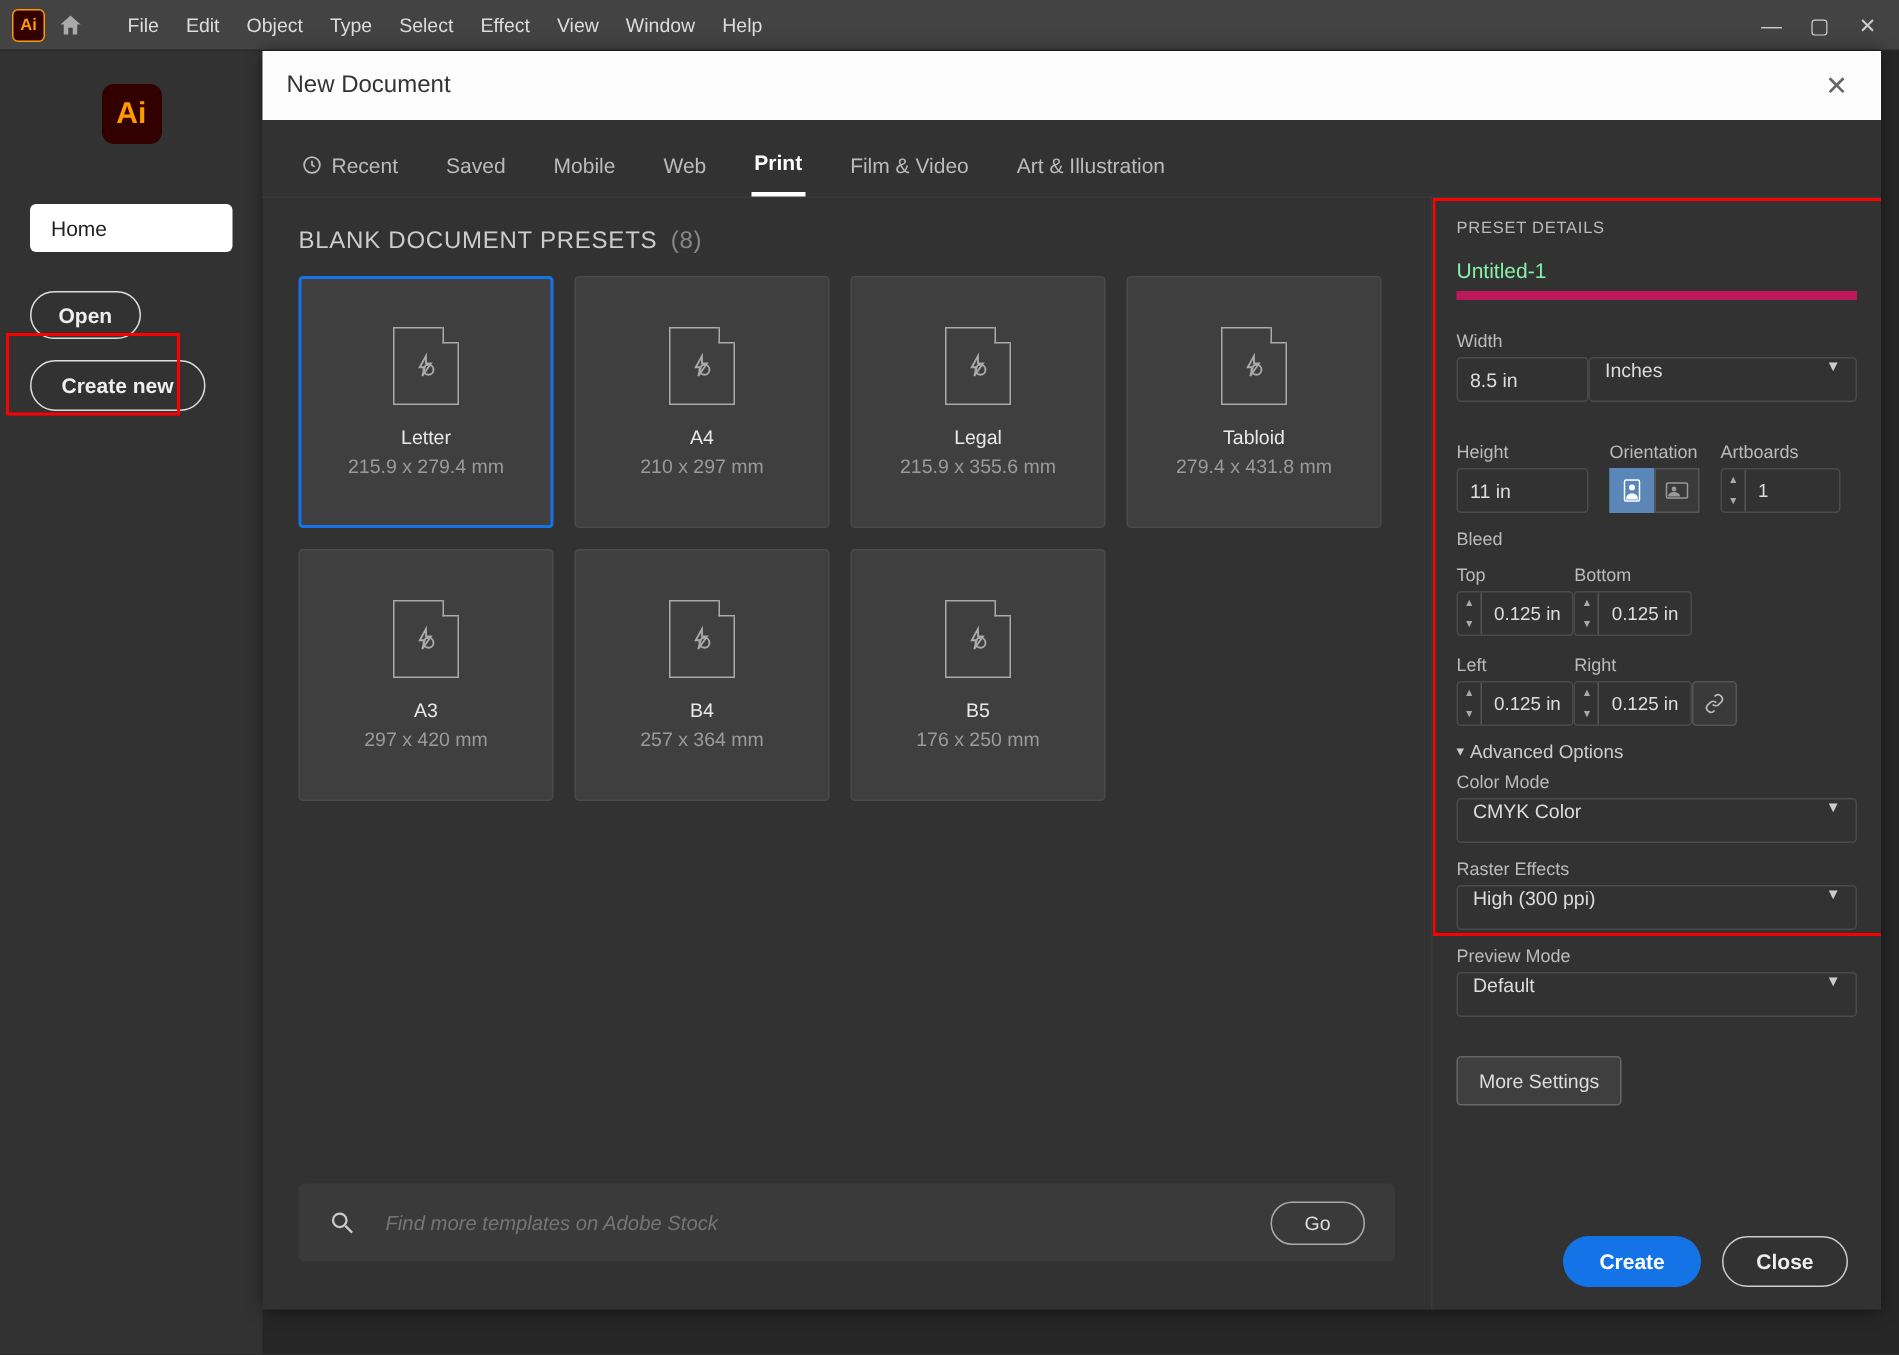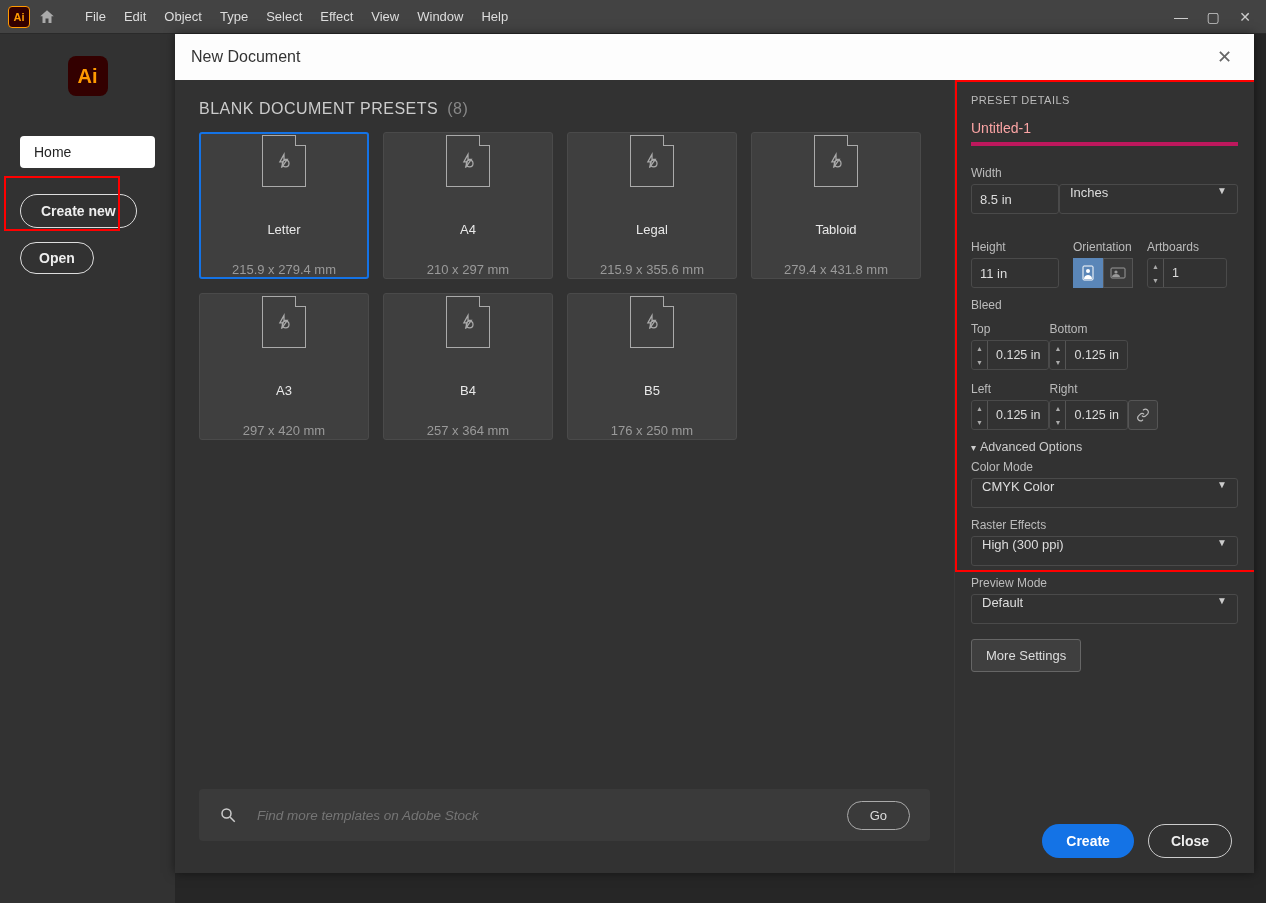--- a/index.html
+++ b/index.html
@@ -39,54 +39,54 @@
   .tabs{display:flex;gap:28px;padding:14px 24px 0 24px;background:var(--bg-panel);border-bottom:1px solid #3a3a3a;}
   .tab{padding:6px 2px 12px 2px;color:#bbb;font-size:14px;cursor:pointer;display:flex;align-items:center;gap:6px;}
   .tab.active{color:#fff;border-bottom:3px solid #fff;font-weight:600;}
   .tab svg{width:14px;height:14px;}
   
   .dlg-body{flex:1;display:flex;overflow:hidden;}
   .presets-area{flex:1;padding:20px 24px;overflow:auto;position:relative;}
   .presets-title{font-size:16px;letter-spacing:.5px;color:#ccc;margin-bottom:14px;}
   .presets-title .count{color:#888;margin-left:4px;}
   .tile-grid{display:grid;grid-template-columns:repeat(4,170px);gap:14px;}
-  .tile{background:var(--bg-tile);border:1px solid #4a4a4a;border-radius:3px;height:147px;display:flex;flex-direction:column;align-items:center;justify-content:center;gap:25px;cursor:pointer;}
+  .tile{background:var(--bg-tile);border:1px solid #4a4a4a;border-radius:3px;height:168px;display:flex;flex-direction:column;align-items:center;justify-content:center;gap:4px;cursor:pointer;}
   .tile.selected{border:2px solid var(--accent-tile);}
   .tile-icon{width:44px;height:52px;border:1.5px solid #aaa;position:relative;display:flex;align-items:center;justify-content:center;}
   .tile-icon::after{content:"";position:absolute;top:-1px;right:-1px;width:10px;height:10px;background:var(--bg-tile);border-left:1.5px solid #aaa;border-bottom:1.5px solid #aaa;}
   .tile-icon svg{width:20px;height:20px;stroke:#aaa;}
   .tile-name{color:#e8e8e8;font-size:13px;margin-top:10px;}
   .tile-dim{color:#9a9a9a;font-size:13px;}
   
   .search-bar{position:absolute;bottom:32px;left:24px;right:24px;height:52px;background:#3a3a3a;border-radius:4px;display:flex;align-items:center;padding:0 20px;gap:18px;}
   .search-bar input{flex:1;background:transparent;border:none;color:#ccc;font-size:13.5px;font-style:italic;outline:none;}
   .go-btn{border:1.5px solid #aaa;border-radius:18px;padding:6px 22px;color:#ddd;font-size:13px;cursor:pointer;}
   
   .details{width:300px;border-left:1px solid #3a3a3a;padding:14px 16px;overflow:auto;font-size:12.5px;color:#ccc;position:relative;}
   .details-title{font-size:11px;letter-spacing:.5px;color:#bbb;margin-bottom:10px;}
-  .name-input{width:100%;background:transparent;border:none;border-bottom:4px solid #be185d;color:#fca5a5;font-size:14px;padding:4px 0 6px 0;margin-bottom:14px;outline:none;}
+  .name-input{width:100%;background:transparent;border:none;border-bottom:6px solid #be185d;color:#86efac;font-size:14px;padding:4px 0 6px 0;margin-bottom:14px;outline:none;}
   .field-label{font-size:12px;color:#bbb;margin:6px 0 4px 0;}
   .row{display:flex;align-items:flex-end;}
   .col{display:flex;flex-direction:column;}
   .input-box{background:var(--bg-input);border:1px solid var(--border-input);border-radius:3px;height:30px;display:flex;align-items:center;padding:0 8px;color:#ddd;font-size:13px;min-width:0;}
   .input-box.num{width:88px;justify-content:flex-start;}
   .select-box{background:var(--bg-input);border:1px solid var(--border-input);border-radius:3px;height:30px;display:flex;justify-content:space-between;padding:0 10px;color:#ddd;font-size:13px;cursor:pointer;}
   .select-box.full{width:100%;}
   .chev{color:#ccc;font-size:10px;}
   .orient-group{display:flex;gap:0;}
   .orient-btn{width:30px;height:30px;border:1px solid #555;display:flex;align-items:center;justify-content:center;background:#3a3a3a;cursor:pointer;}
   .orient-btn.active{background:#5a86b8;border-color:#5a86b8;}
   .stepper{display:flex;align-items:center;background:var(--bg-input);border:1px solid var(--border-input);border-radius:3px;height:30px;}
   .stepper .arrows{display:flex;flex-direction:column;width:16px;border-right:1px solid #555;height:100%;}
   .stepper .arrows span{flex:1;display:flex;align-items:center;justify-content:center;font-size:7px;color:#aaa;cursor:pointer;}
   .stepper .val{padding:0 8px;font-size:12.5px;color:#ddd;min-width:52px;}
   .stepper.wide .val{min-width:62px;}
   .link-btn{width:30px;height:30px;border:1px solid #555;border-radius:3px;display:flex;align-items:center;justify-content:center;background:#3a3a3a;cursor:pointer;}
   .adv-toggle{display:flex;align-items:center;gap:4px;font-size:12.5px;color:#ccc;margin:10px 0 6px 0;cursor:pointer;}
-  .more-btn{border:1px solid #666;background:#3f3f3f;border-radius:3px;padding:8px 14px;color:#ddd;font-size:13px;cursor:pointer;display:inline-block;margin-top:15px;}
+  .more-btn{border:1px solid #666;background:#3f3f3f;border-radius:3px;padding:8px 14px;color:#ddd;font-size:13px;cursor:pointer;display:inline-block;margin-top:26px;}
   
   .dlg-footer{height:64px;display:flex;align-items:center;justify-content:flex-end;gap:14px;padding:0 22px;}
   .btn-primary{background:var(--accent-blue);border:none;border-radius:20px;padding:9px 24px;color:#fff;font-size:14px;font-weight:600;cursor:pointer;}
   .btn-secondary{background:transparent;border:1.5px solid #ccc;border-radius:20px;padding:8px 22px;color:#eee;font-size:14px;font-weight:600;cursor:pointer;}
   
   .dlg-titlebar{background:#fdfdfd;color:#333;padding:10px 16px;display:flex;align-items:center;justify-content:space-between;}
   .dlg-titlebar .t{font-size:16px;}
 </style>
 </head>
 <body>
@@ -109,33 +109,48 @@
     </div>
   <div class="menu-spacer"></div>
   <div class="win-btn">—</div>
   <div class="win-btn">▢</div>
   <div class="win-btn">✕</div>
 </div>
 
 <div class="home-panel">
   <div class="ai-logo-lg">Ai</div>
   <div class="home-link">Home</div>
+  <div><div class="pill-btn small">Open</div></div>
   <div style="position:relative;">
     <div class="pill-btn">Create new</div>
     <div class="red-box" style="left:-16px;top:-18px;width:116px;height:55px;"></div>
   </div>
-  <div><div class="pill-btn small">Open</div></div>
 </div>
 
 <div class="dialog">
   <div class="dlg-titlebar">
     <span class="t">New Document</span>
     <span class="dlg-close">✕</span>
   </div>
 
+  <div class="tabs" id="tabs">
+      <div class="tab">
+        <svg viewBox="0 0 24 24" fill="none" stroke="currentColor" stroke-width="2">
+          <circle cx="12" cy="12" r="9"></circle>
+          <path d="M12 7v5l3 2"></path>
+        </svg>
+        <span>Recent</span>
+      </div>
+      <div class="tab">Saved</div>
+      <div class="tab">Mobile</div>
+      <div class="tab">Web</div>
+      <div class="tab active">Print</div>
+      <div class="tab">Film &amp; Video</div>
+      <div class="tab">Art &amp; Illustration</div>
+    </div>
 
   <div class="dlg-body">
 
     <div class="presets-area">
       <div class="presets-title">
         <span>BLANK DOCUMENT PRESETS</span>
         <span class="count">(8)</span>
       </div>
       <div class="tile-grid" id="tile-grid">
           <div class="tile selected">

